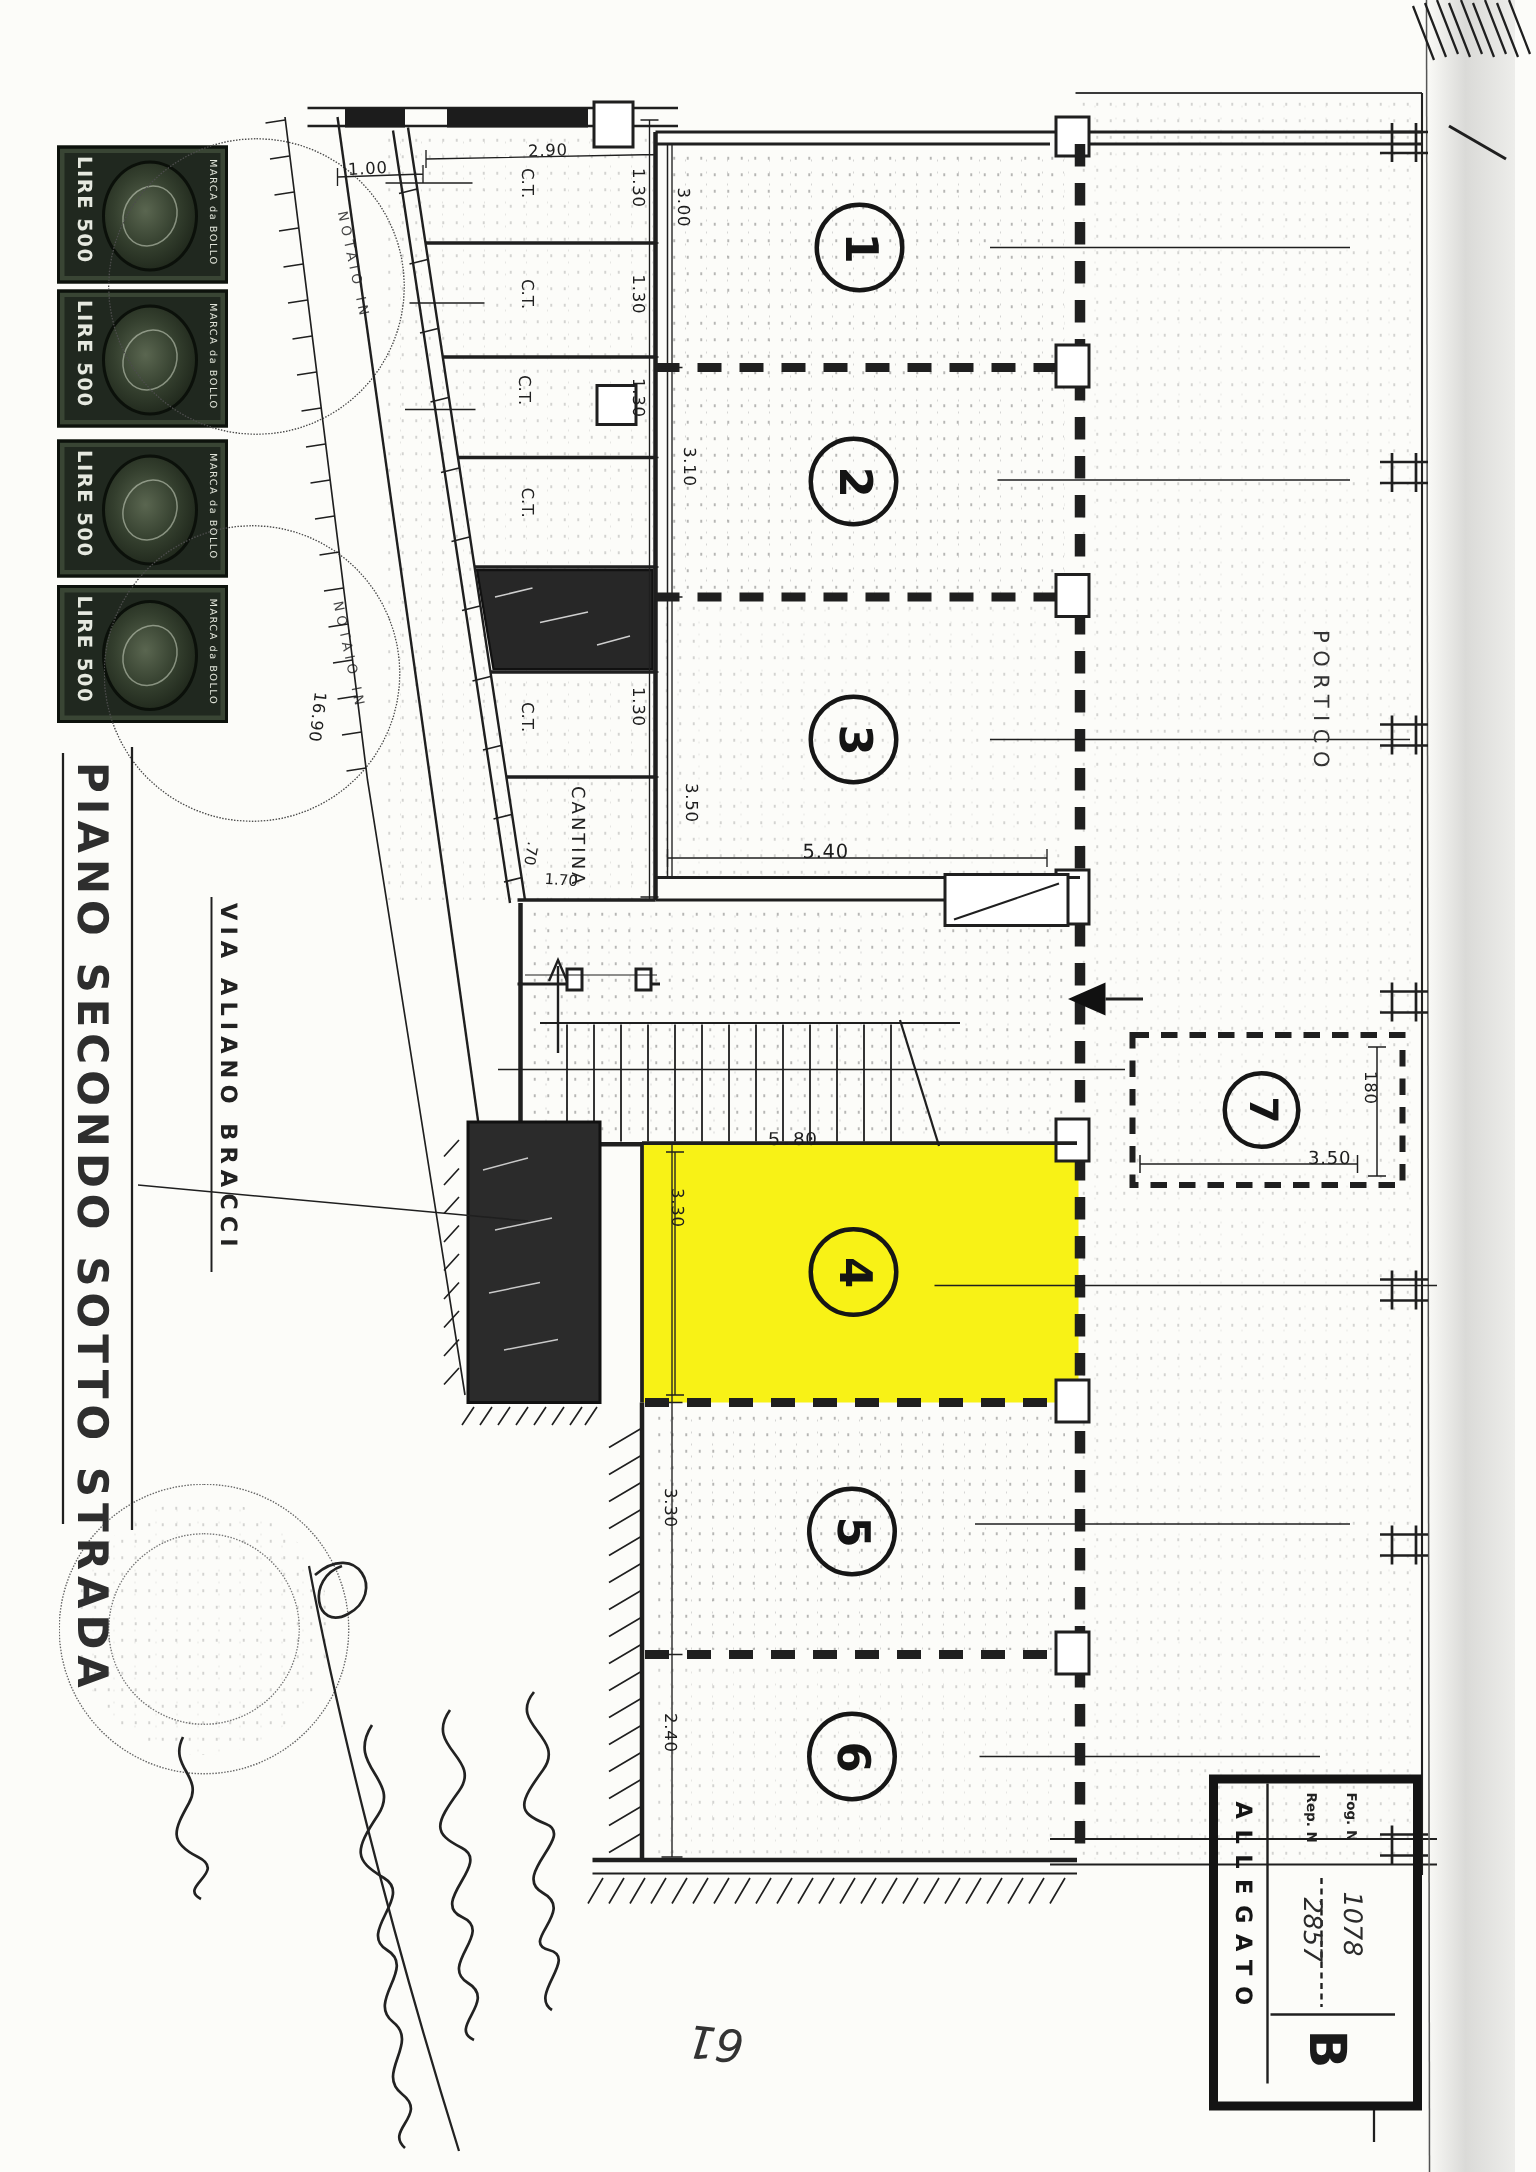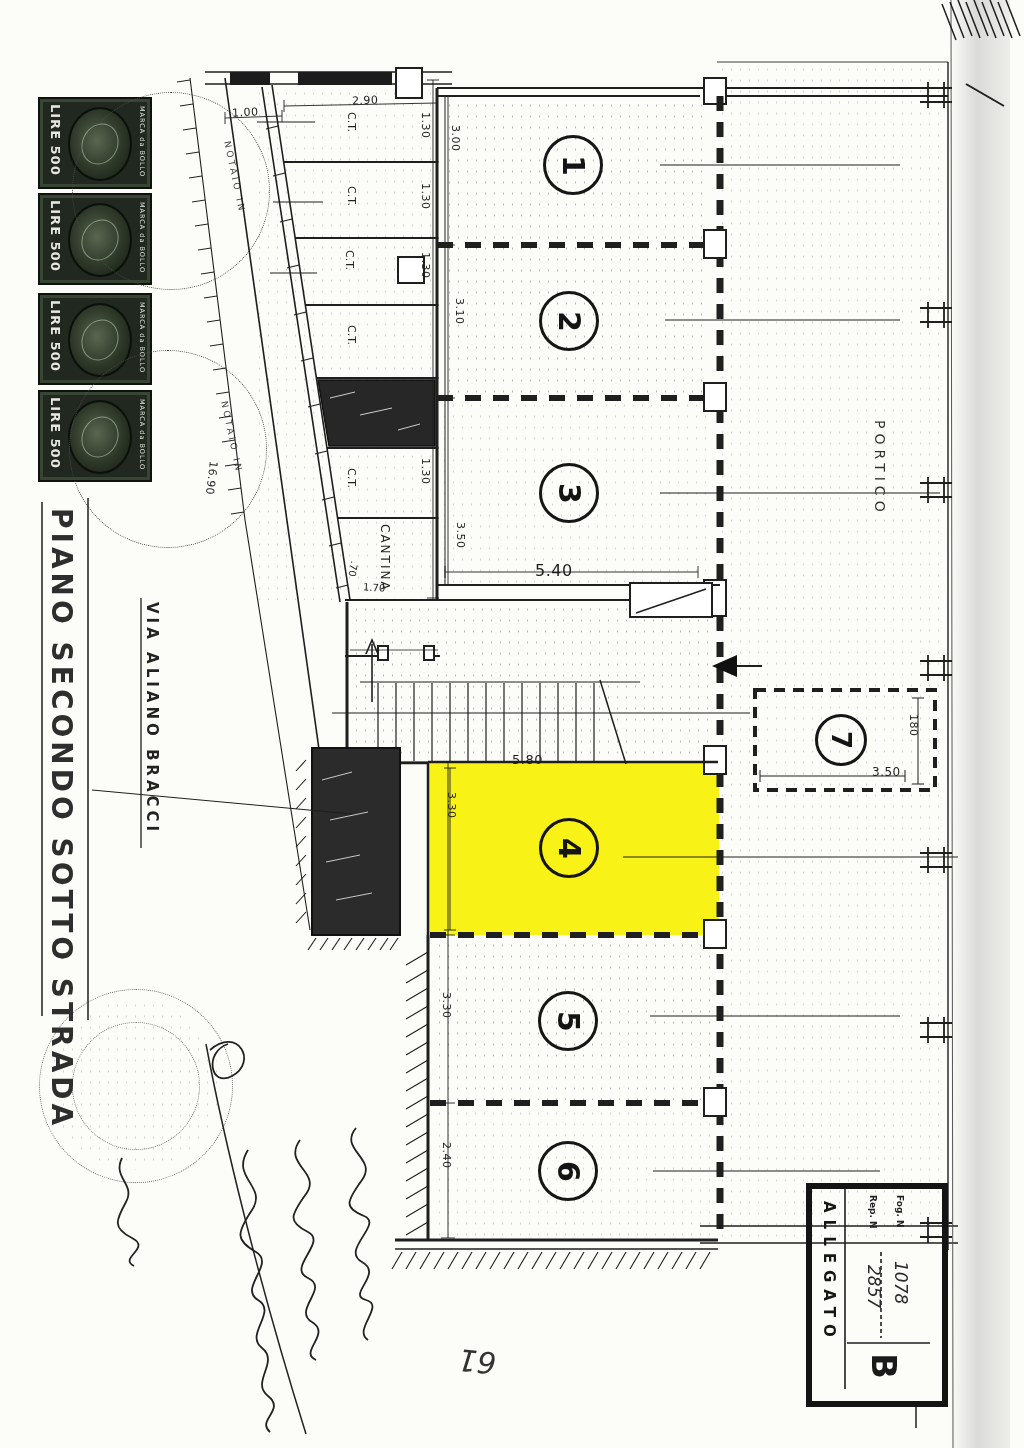--- a/index.html
+++ b/index.html
@@ -297,22 +297,22 @@
   <span class="vt" style="left:360px;top:562px;font-size:10px;transform:rotate(100deg);">.70</span>
   <span class="ht" style="left:363px;top:582px;font-size:10px;transform:rotate(4deg);">1.70</span>
 
   <span class="vt dim" style="left:462px;top:125px;">3.00</span>
   <span class="vt dim" style="left:466px;top:298px;">3.10</span>
   <span class="vt dim" style="left:467px;top:522px;">3.50</span>
   <span class="vt dim" style="left:458px;top:792px;">3.30</span>
   <span class="vt dim" style="left:453px;top:992px;">3.30</span>
   <span class="vt dim" style="left:453px;top:1142px;">2.40</span>
 
-  <span class="ht dim" style="left:535px;top:561px;font-size:16px;">5.40</span>
-  <span class="ht dim" style="left:512px;top:752px;font-size:13px;">5.80</span>
+  <span class="ht dim" style="left:535px;top:561px;font-size:13px;">5.40</span>
+  <span class="ht dim" style="left:512px;top:752px;font-size:13px;font-family:Liberation Mono, monospace;">5.80</span>
   <span class="ht dim" style="left:872px;top:765px;font-size:12px;">3.50</span>
   <span class="vt dim" style="left:920px;top:714px;">180</span>
 
   <div class="roomnum" style="left:543px;top:135px;width:54px;height:54px;">
       <span>1</span>
     </div>
   <div class="roomnum" style="left:539px;top:291px;width:54px;height:54px;">
       <span>2</span>
     </div>
   <div class="roomnum" style="left:539px;top:463px;width:54px;height:54px;">

